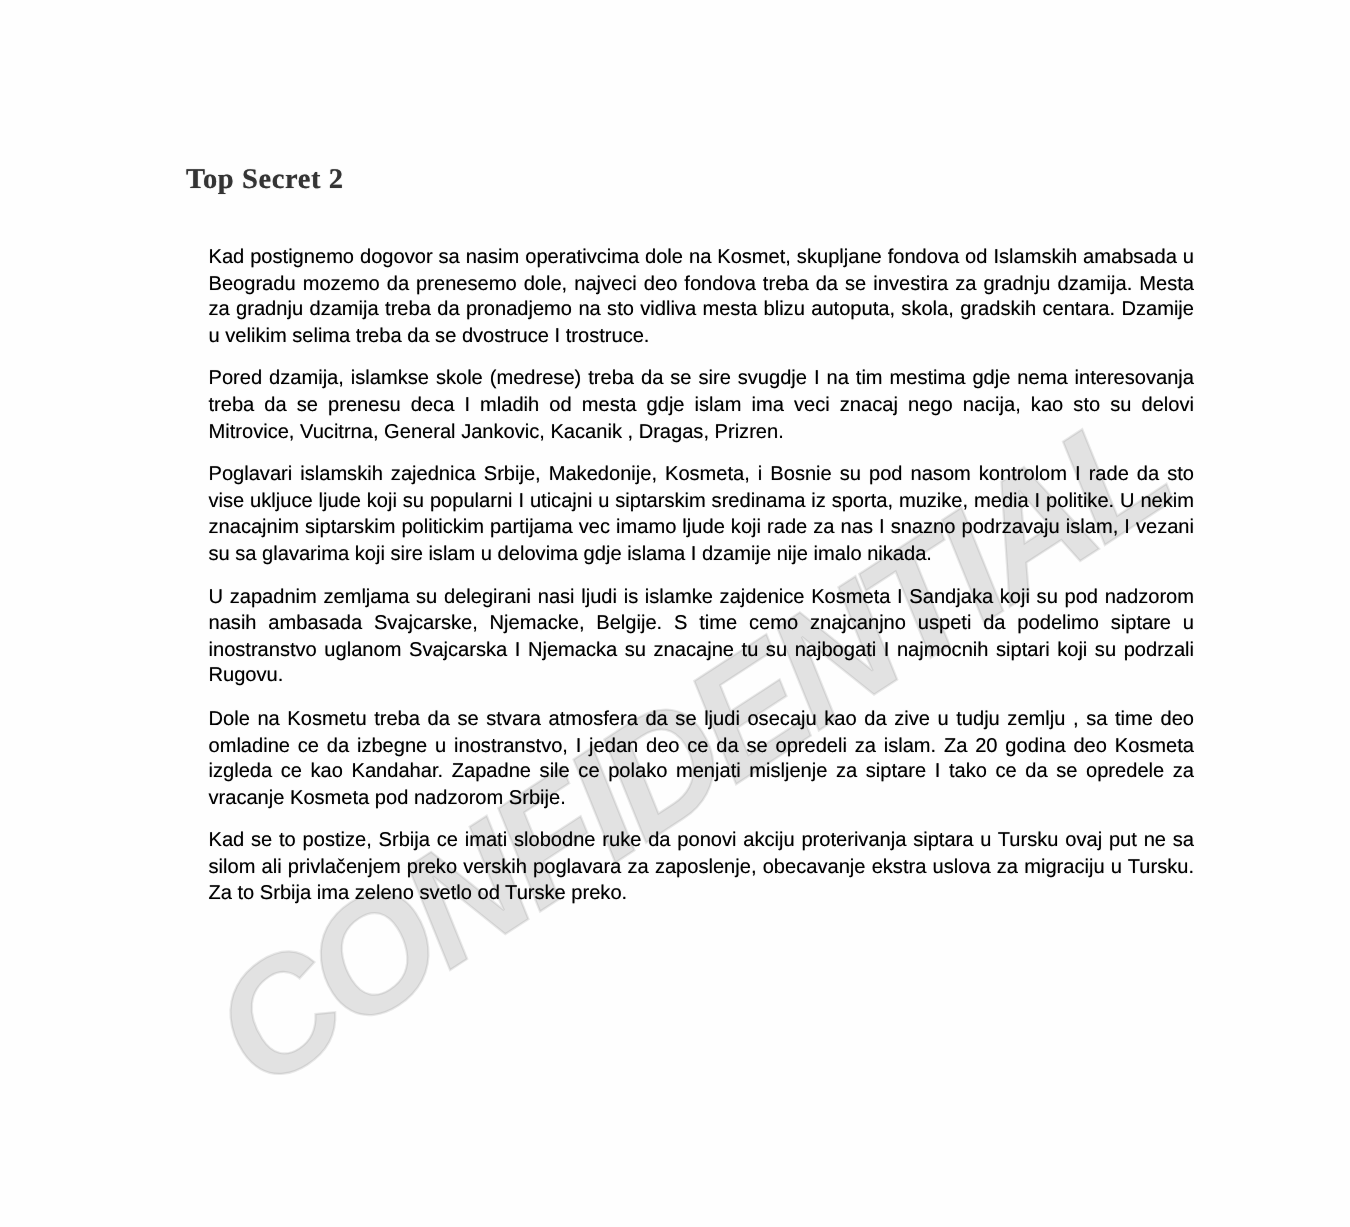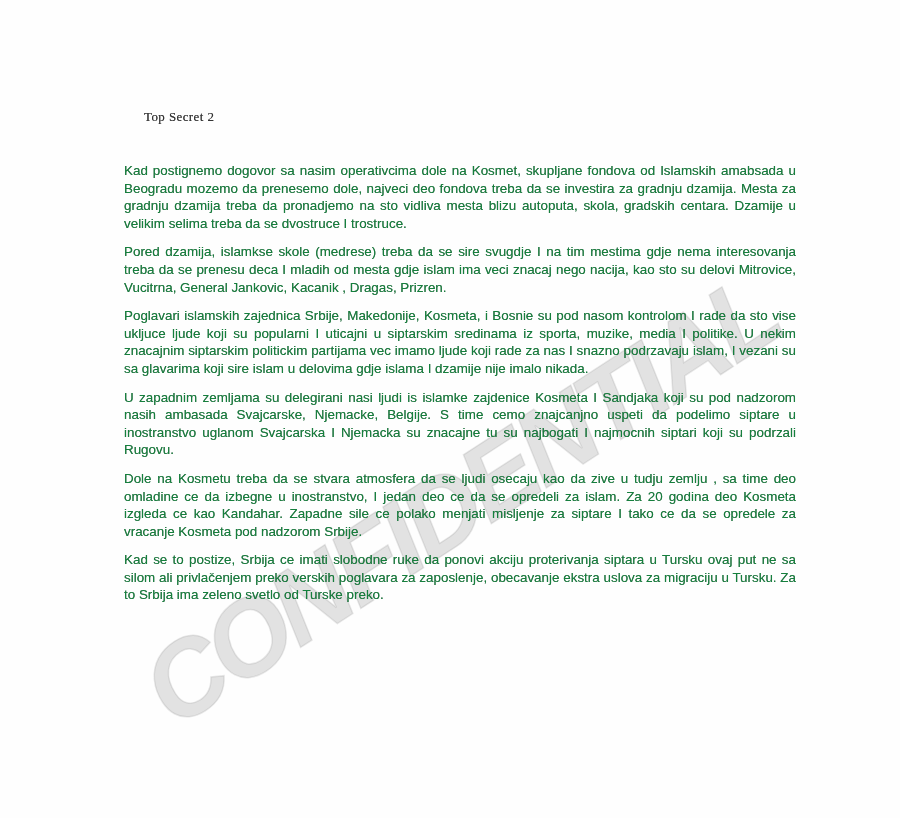--- a/index.html
+++ b/index.html
@@ -14,27 +14,26 @@
   .page {
     position: absolute;
     inset: 0;
     background: #fefefe;
   }
   .classification {
     position: absolute;
     left: 124px;
     top: 109px;
     font-family: "Liberation Serif", serif;
-    font-weight: normal;
-    font-size: 13px;
+    font-weight: bold;
+    font-size: 19px;
     color: #343434;
     letter-spacing: 0.4px;
     z-index: 2;
     text-shadow: 0 0 0.6px rgba(52,52,52,0.7);
-    margin-left: 20px;
   }
   .watermark {
     position: absolute;
     left: 50px;
     top: 440px;
     width: 820px;
     text-align: center;
     transform: rotate(-33deg);
     transform-origin: 50% 50%;
     font-family: "Liberation Sans", sans-serif;
@@ -50,24 +49,24 @@
     user-select: none;
   }
   .body-text {
     position: absolute;
     left: 124px;
     top: 162px;
     width: 672px;
     z-index: 2;
   }
   .body-text p {
-    margin: 0 0 11px 0;
+    margin: 0 0 11px 15px;
     font-size: 13.4px;
     line-height: 17.6px;
-    color: #15803d;
+    color: #000000;
     text-align: justify;
     text-justify: inter-word;
     text-shadow: 0 0 0.5px rgba(59,59,59,0.65);
   }
 </style>
 </head>
 <body>
 
 <div class="page">
 

